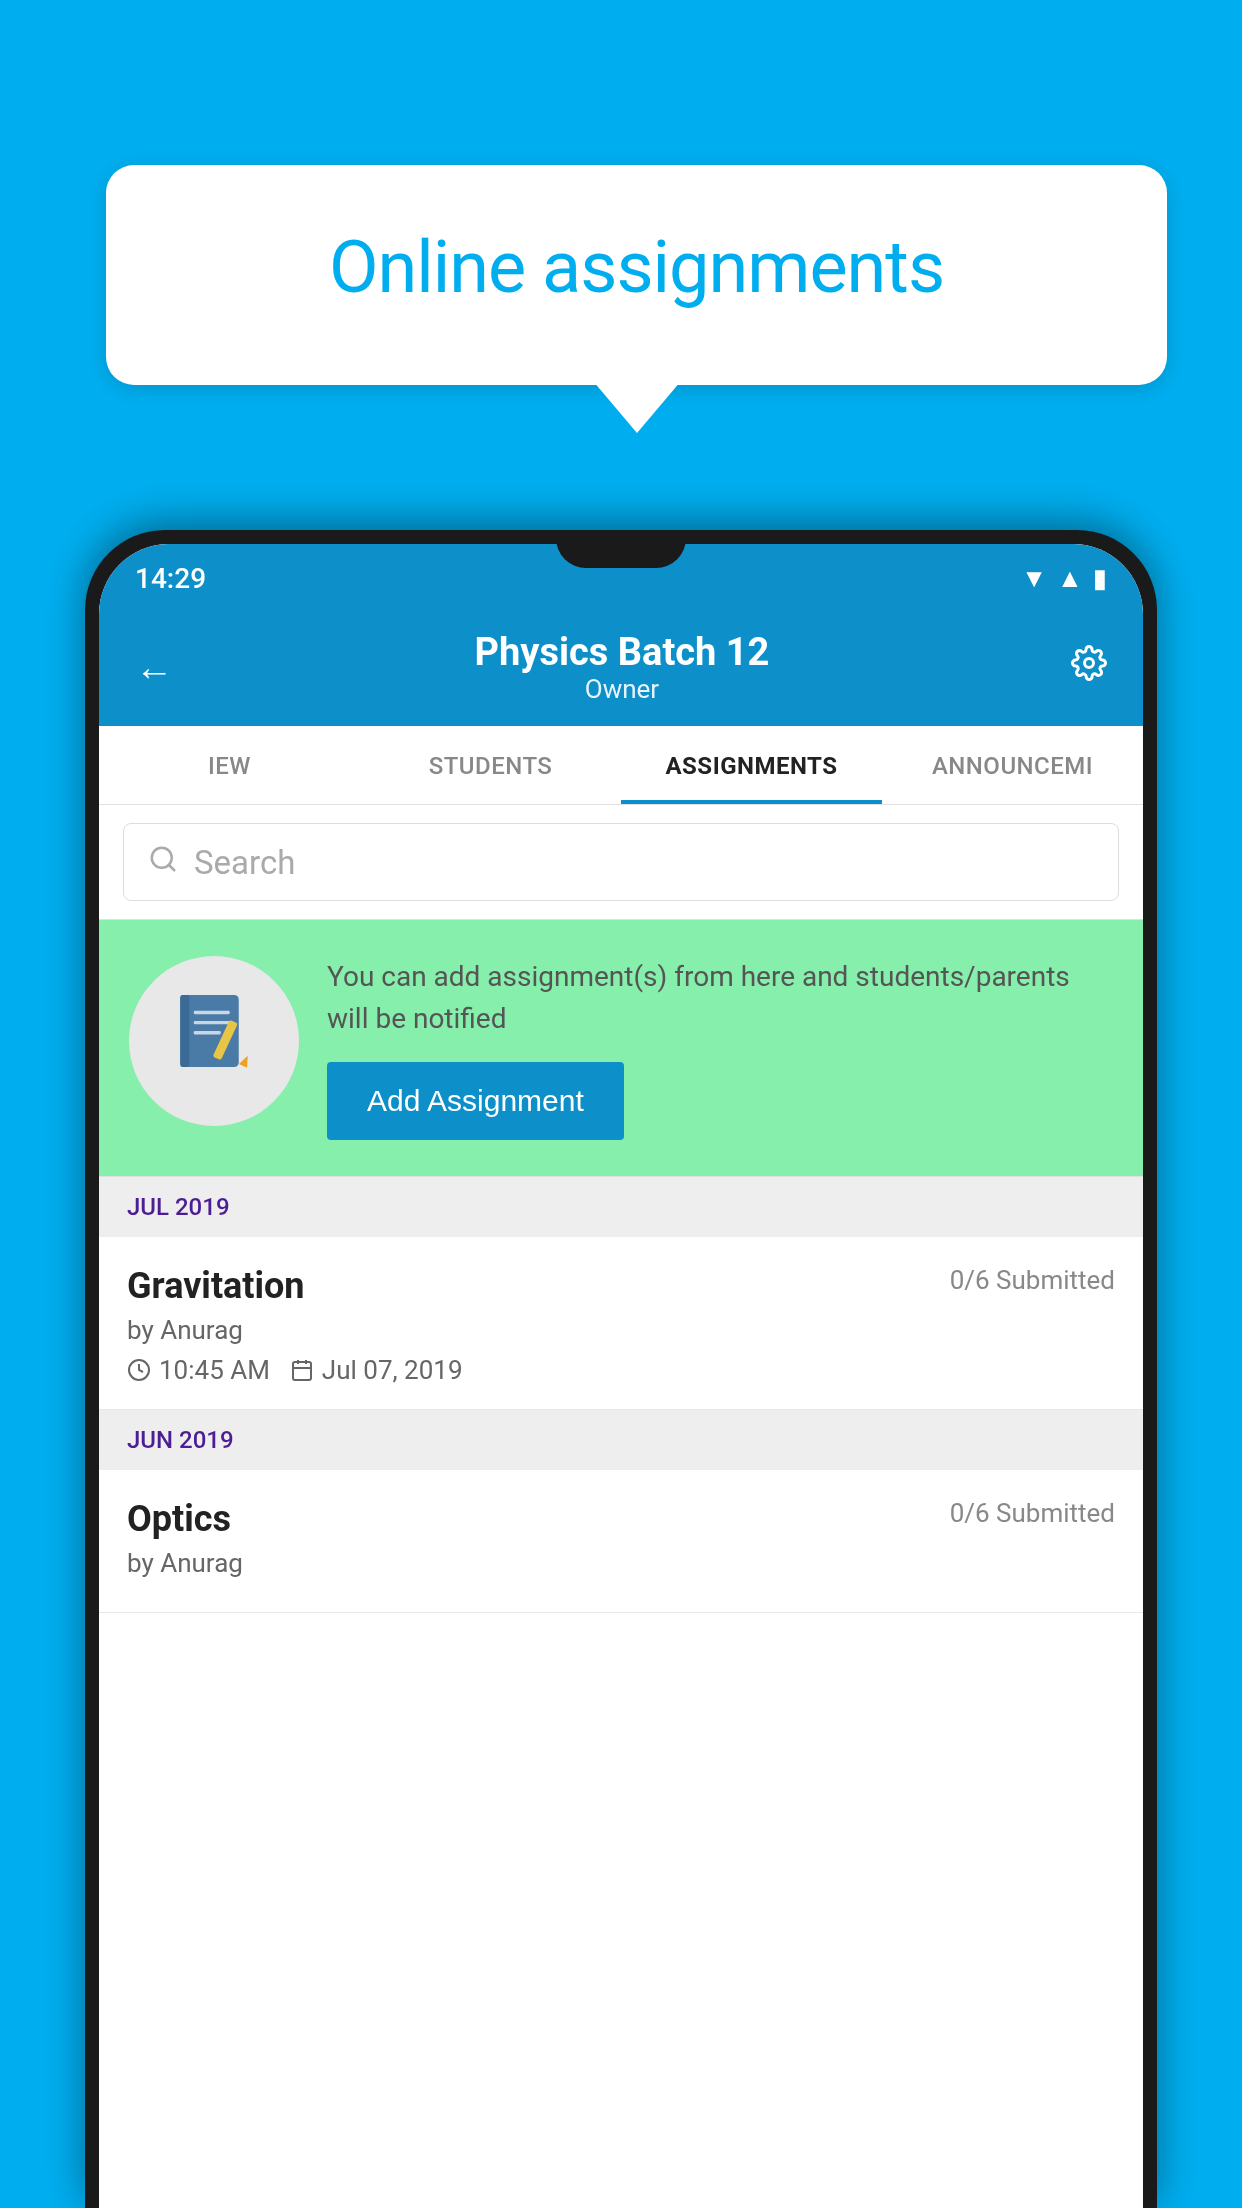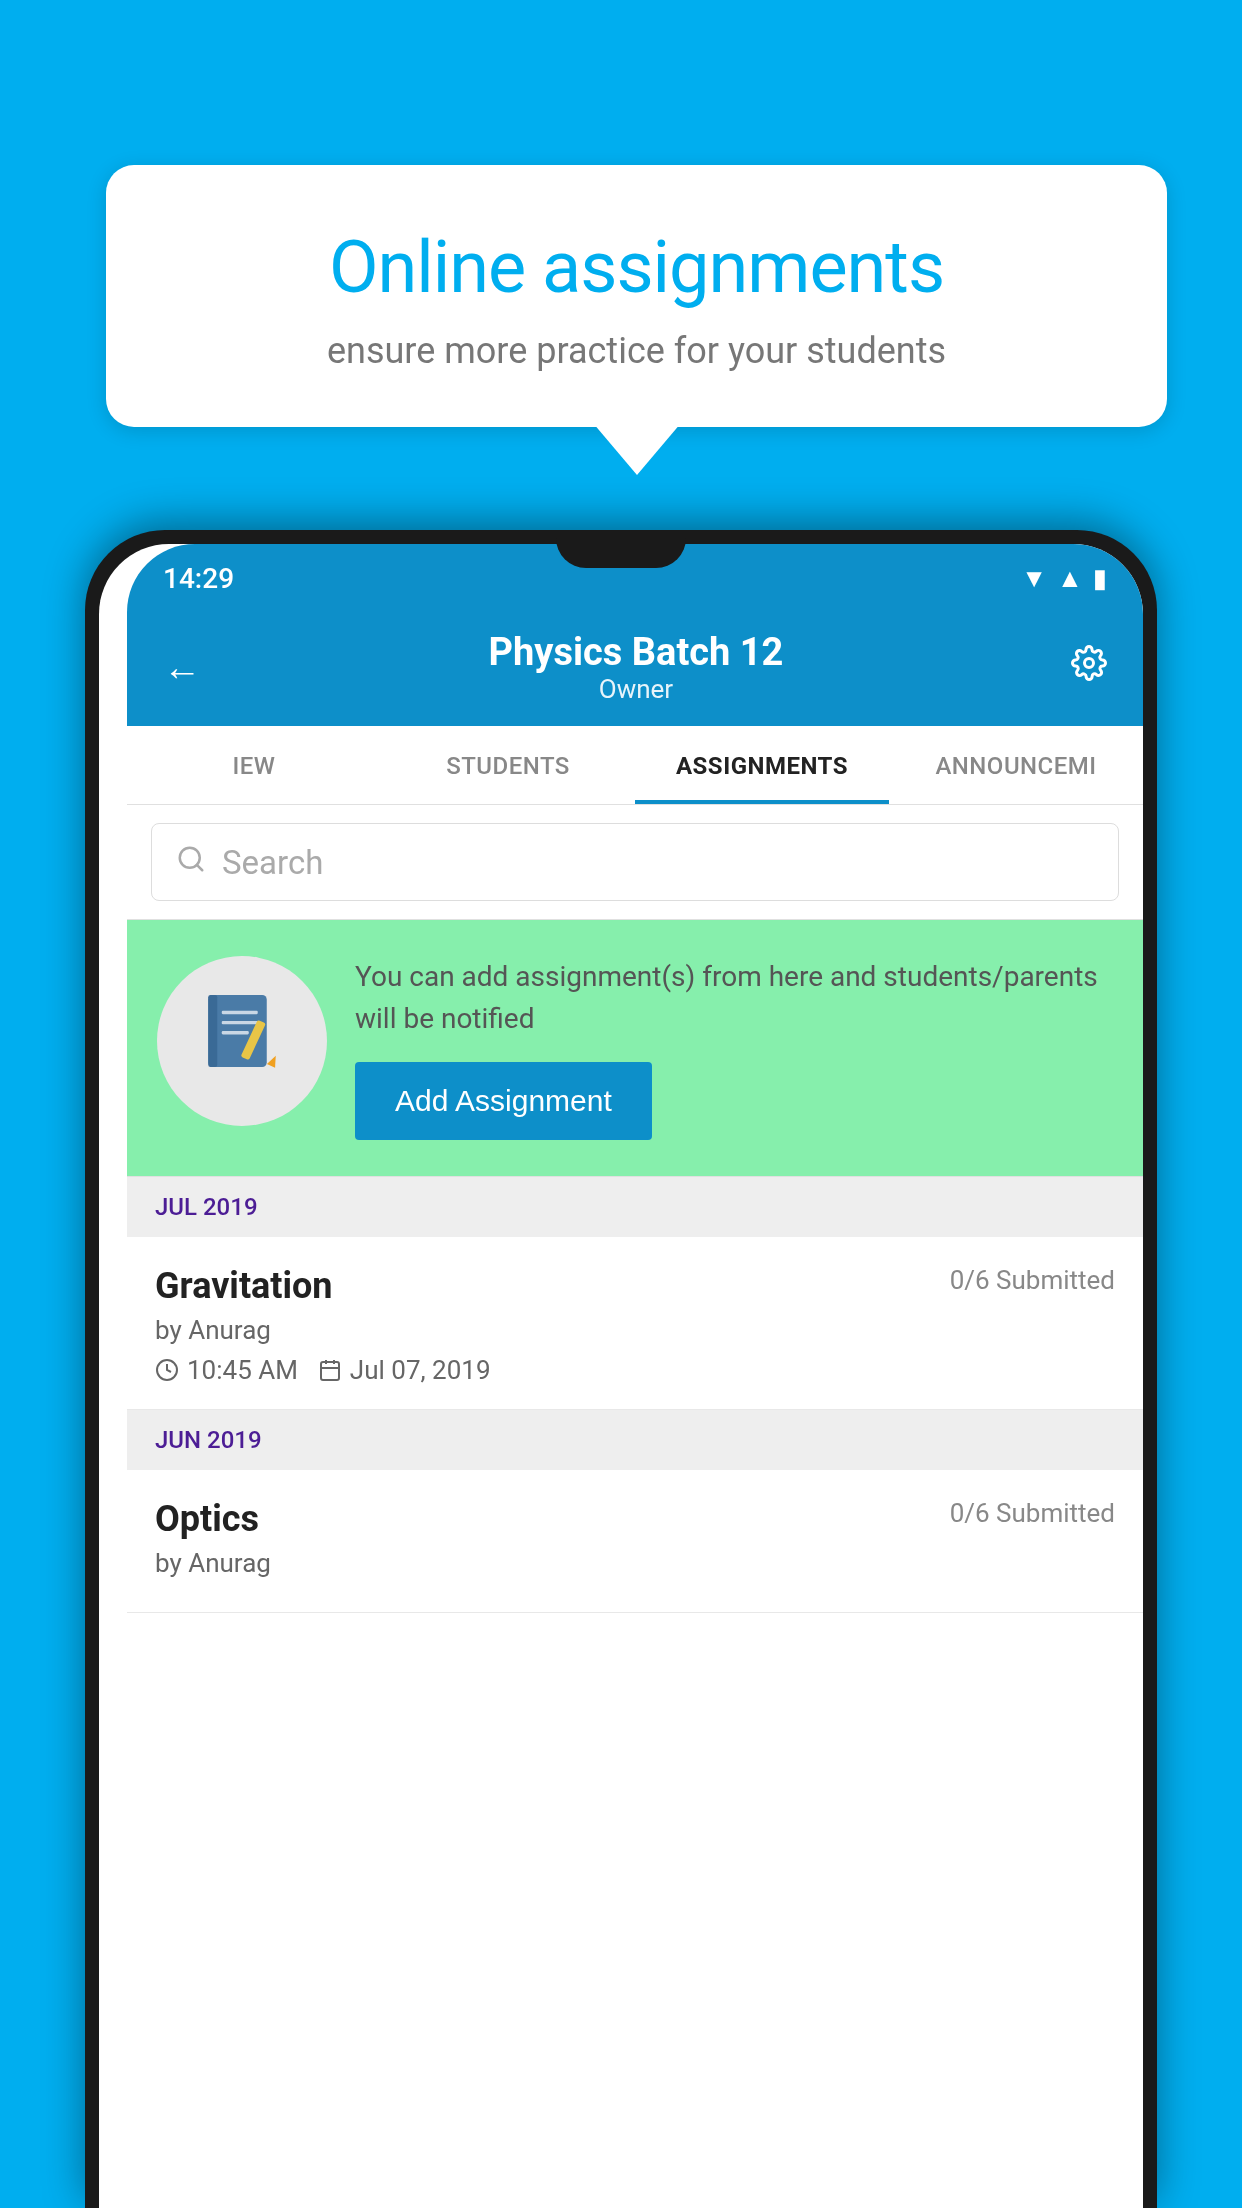--- a/index.html
+++ b/index.html
@@ -69,21 +69,20 @@
 
     .phone-inner {
       position: absolute;
       top: 14px;
       left: 14px;
       right: 14px;
       bottom: 0;
       background: white;
       border-radius: 70px 70px 0 0;
       overflow: hidden;
-      padding-left: 28px;
     }
 
     
     .notch {
       position: absolute;
       top: 0;
       left: 50%;
       transform: translateX(-50%);
       width: 130px;
       height: 38px;
@@ -320,21 +319,20 @@
       display: flex;
       align-items: center;
       gap: 8px;
     }
   </style>
 </head>
 <body>
 
 <div class="info-card">
   <div class="info-card-title">Online assignments</div>
-  <div class="info-card-subtitle">ensure more practice for your students</div>
 </div>
 
 <div class="phone-frame">
   <div class="notch"></div>
   <div class="phone-inner">
 
     <div class="status-bar">
       <span class="status-time">14:29</span>
       <div class="status-icons">
         <span>▼</span>

